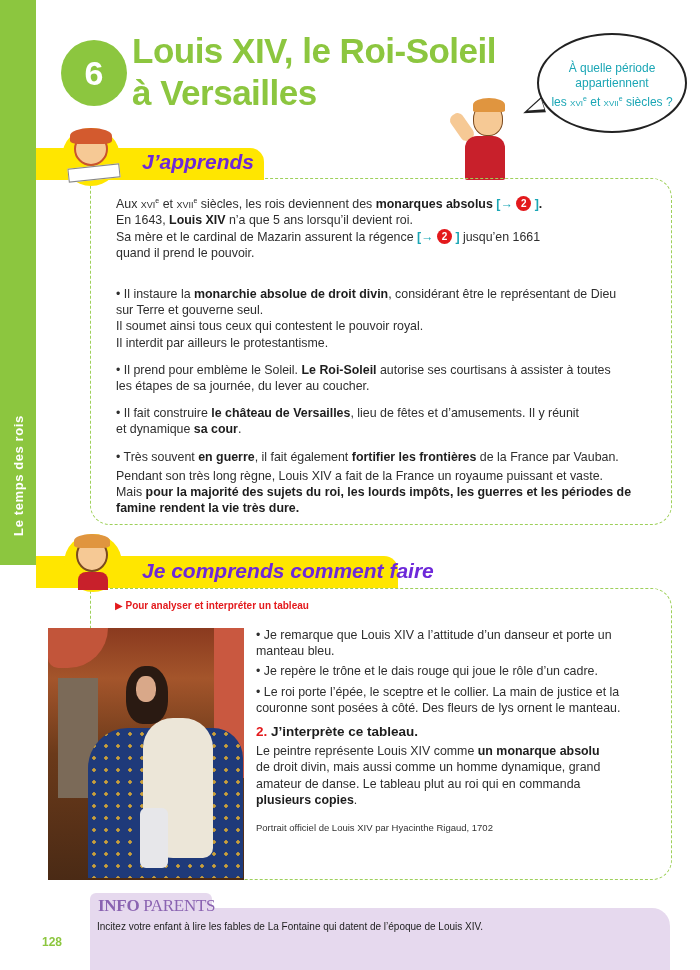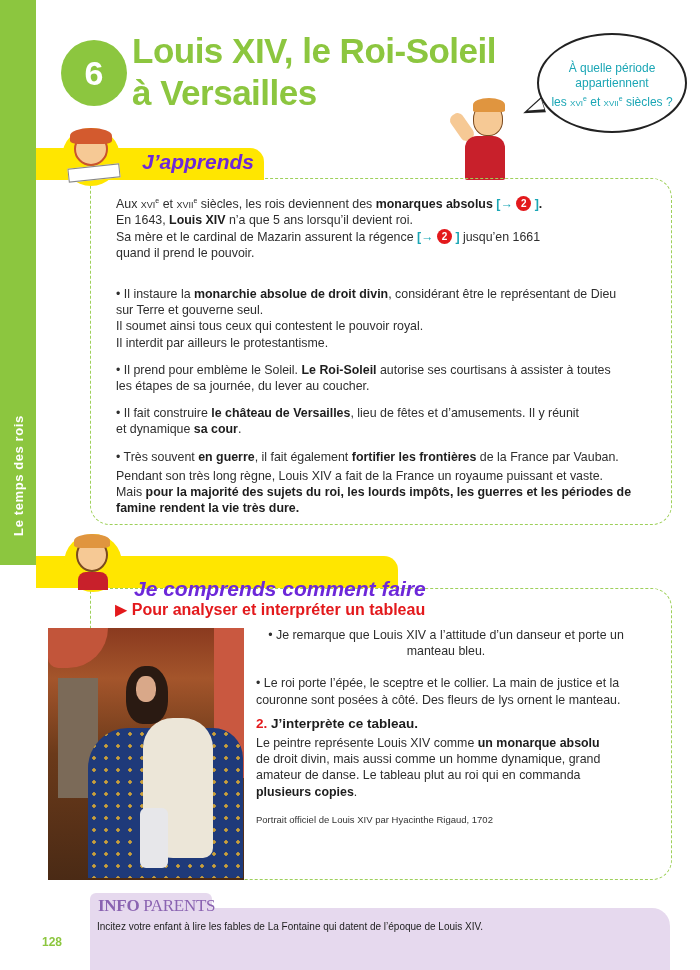--- a/index.html
+++ b/index.html
@@ -37,21 +37,21 @@
   .dash-box { position: absolute; border: 1.5px dashed #9ed05a; border-radius: 0 20px 20px 20px; border-left-width: 1.5px; }
 
   .body-text { position: absolute; font-size: 12.4px; line-height: 16.2px; color: #2e2e2e; }
   .body-text b { font-weight: bold; color: #1d1d1d; }
   .ref { color: #1ba6b5; font-weight: bold; }
   .ref-num { display: inline-block; width: 15px; height: 15px; border-radius: 50%; background: #e3191c; color: #fff; font-size: 10px; font-weight: bold; text-align: center; line-height: 15px; vertical-align: 1px; }
   .para { margin-bottom: 7px; }
   .sc { font-variant: small-caps; }
   sup { font-size: 7px; }
 
-  .method-title { position: absolute; left: 115px; top: 600px; color: #e3191c; font-weight: bold; font-size: 16px; }
+  .method-title { position: absolute; left: 115px; top: 600px; color: #e3191c; font-weight: bold; font-size: 10px; }
   .step-title { font-weight: bold; font-size: 13.5px; color: #1d1d1d; margin-bottom: 3px; }
   .step-num { color: #e3191c; }
   .caption { font-size: 9.5px; color: #333; }
 
   .portrait { position: absolute; left: 48px; top: 628px; width: 196px; height: 252px; overflow: hidden;
     background: linear-gradient(180deg, #8a3a1f 0%, #a4552b 20%, #6b3a1a 50%, #4a2a15 100%); }
   .drape-l { position: absolute; left: 0; top: 0; width: 60px; height: 40px; background: #c2553a; border-radius: 0 0 40px 10px; }
   .drape-r { position: absolute; right: 0; top: 0; width: 30px; height: 150px; background: #c95840; border-radius: 0 0 0 20px; }
   .column { position: absolute; left: 10px; top: 50px; width: 40px; height: 120px; background: #7b6a58; }
   .robe { position: absolute; left: 40px; top: 100px; width: 155px; height: 150px; background: #1f3a7a;
@@ -138,36 +138,37 @@
   </div>
 </div>
 
 <div class="dash-box" style="left:90px; top:588px; width:582px; height:292px;"></div>
 <div class="sec-banner" style="left:36px; top:556px; width:362px;"></div>
 <div class="char-circle" style="left:64px; top:534px; width:58px; height:58px;">
   <div class="char-face" style="left:12px; top:4px; width:32px; height:34px; background:#f6c995; border:2px solid #7a4a20;"></div>
   <div style="position:absolute; left:10px; top:0; width:36px; height:14px; background:#e0953f; border-radius:50% 50% 20% 20%;"></div>
   <div style="position:absolute; left:14px; top:38px; width:30px; height:18px; background:#c8202b; border-radius:8px 8px 0 0;"></div>
 </div>
-<div class="sec-title" style="left:134px; top:559px;margin-top:18px;">Je comprends comment faire</div>
+<div class="sec-title" style="left:142px; top:559px;">Je comprends comment faire</div>
 <div class="method-title">▶ Pour analyser et interpréter un tableau</div>
 
 <div class="portrait" title="Portrait de Louis XIV en costume de sacre">
   <div class="drape-l"></div>
   <div class="drape-r"></div>
   <div class="column"></div>
   <div class="robe"></div>
   <div class="ermine"></div>
   <div class="legs"></div>
   <div class="wig"></div>
   <div class="face"></div>
 </div>
 
 <div class="body-text" style="left:256px; top:627px; width:400px;">
-  <div class="para" style="width:380px; margin-bottom:16px;text-align:center;">• Je remarque que Louis XIV a l’attitude d’un danseur et porte un manteau bleu.</div>
+  <div class="para" style="width:380px; margin-bottom:4px;">• Je remarque que Louis XIV a l’attitude d’un danseur et porte un manteau bleu.</div>
+  <div class="para" style="width:400px; margin-bottom:4px;">• Je repère le trône et le dais rouge qui joue le rôle d’un cadre.</div>
   <div class="para" style="width:370px; margin-bottom:8px;">• Le roi porte l’épée, le sceptre et le collier. La main de justice et la couronne sont posées à côté. Des fleurs de lys ornent le manteau.</div>
   <div class="step-title"><span class="step-num">2.</span><span> J’interprète ce tableau.</span></div>
   <div style="width:360px;"><span>Le peintre représente Louis XIV comme </span><b>un monarque absolu</b><span> de droit divin, mais aussi comme un homme dynamique, grand amateur de danse. Le tableau plut au roi qui en commanda </span><b>plusieurs copies</b><span>.</span></div>
   <div class="caption" style="margin-top:12px;">Portrait officiel de Louis XIV par Hyacinthe Rigaud, 1702</div>
 </div>
 
 <div class="info-tab"></div>
 <div class="info-box"></div>
 <div class="info-title"><span>INFO</span><span class="thin"> PARENTS</span></div>
 <div class="info-text">Incitez votre enfant à lire les fables de La Fontaine qui datent de l’époque de Louis XIV.</div>

